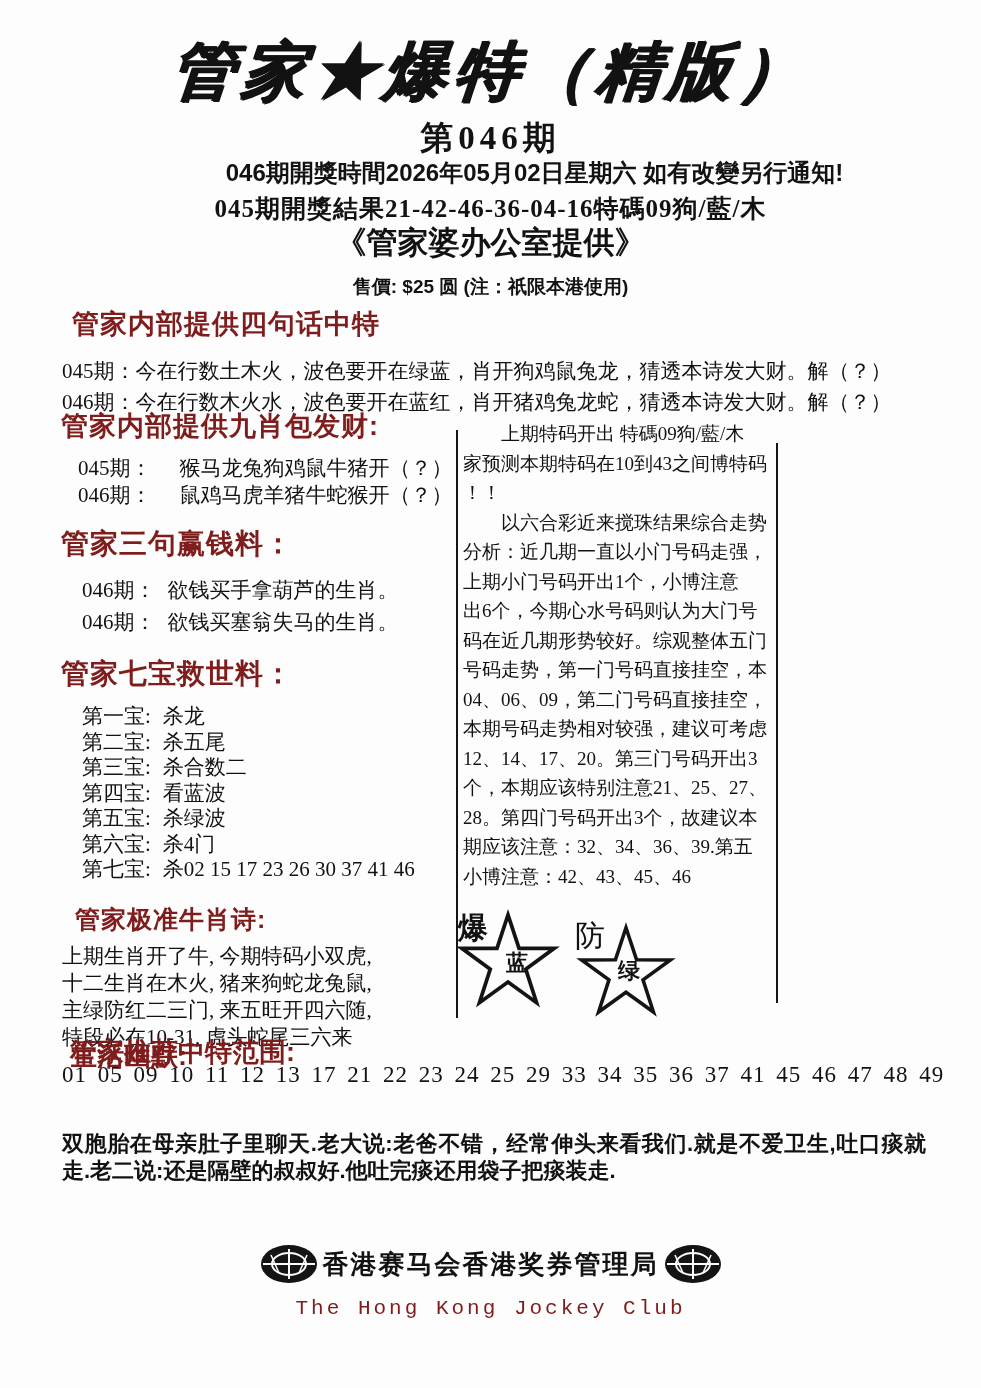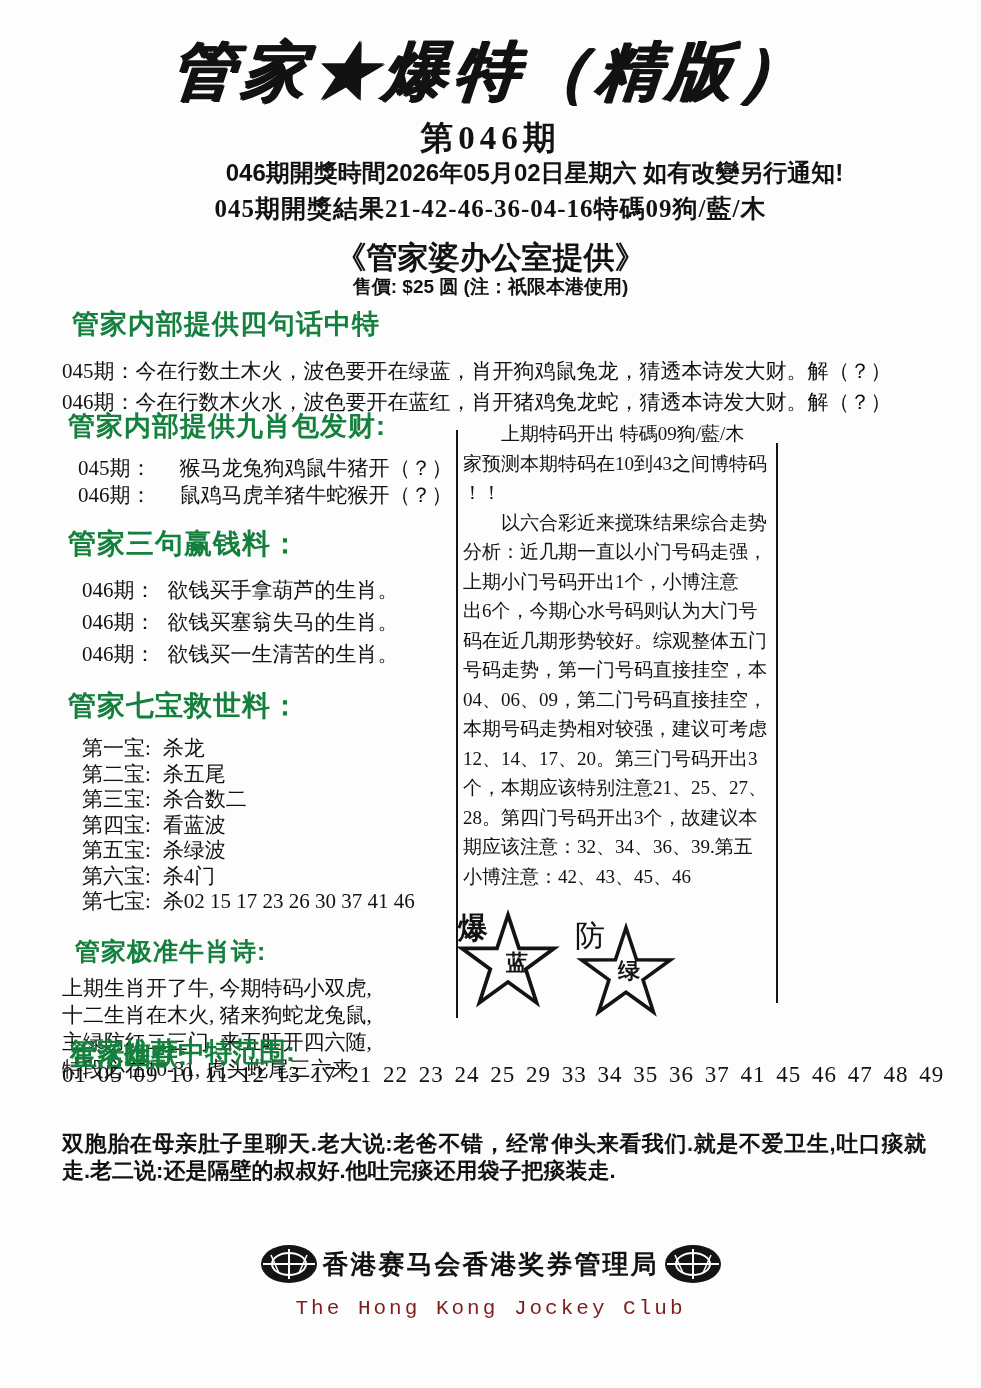--- a/index.html
+++ b/index.html
@@ -4,28 +4,28 @@
 <style>
   html,body{margin:0;padding:0;background:#e8e8e8;}
   .page{position:relative;width:981px;height:1388px;background:#fdfdfd;margin:0 auto;
         font-family:"Liberation Serif","DejaVu Serif",serif;color:#121212;overflow:hidden;}
   .ctr{position:absolute;left:0;width:100%;text-align:center;white-space:nowrap;}
   .masthead{top:28px;font-size:64px;font-weight:bold;font-style:italic;letter-spacing:7px;
             transform:skewX(-5deg);text-shadow:1px 1px 0 #111, -1px 0 0 #111;}
   .issue{top:116px;font-size:33px;font-weight:bold;letter-spacing:5px;}
   .notice{top:157px;font-size:24px;font-weight:bold;font-family:"Liberation Sans","DejaVu Sans",sans-serif;padding-left:44px;}
   .result{top:192px;font-size:25px;font-weight:bold;letter-spacing:1px;}
-  .provider{top:237px;font-size:31px;font-weight:bold;font-family:Liberation Sans, sans-serif;}
+  .provider{top:222px;font-size:31px;font-weight:bold;font-family:Liberation Sans, sans-serif;}
   .price{top:274px;font-size:19px;font-weight:bold;font-family:"Liberation Sans","DejaVu Sans",sans-serif;}
-  .h-sec{font-family:"Liberation Sans","DejaVu Sans",sans-serif;font-weight:bold;color:#15803d;}
+  .h-sec{font-family:"Liberation Sans","DejaVu Sans",sans-serif;font-weight:bold;color:#7f1d1d;}
   .sec4{position:absolute;left:62px;top:306px;width:880px;}
   .sec4 .h-sec{font-size:27px;margin:0 0 14px 10px;letter-spacing:1px;}
   .sec4 .row{font-size:21px;line-height:31px;white-space:nowrap;}
   .leftcol{position:absolute;left:60px;top:408px;width:398px;}
-  .leftcol .h-sec{font-size:27px;margin:0 0 11px 8px;letter-spacing:1px;}
+  .leftcol .h-sec{font-size:27px;margin:0 0 11px 1px;letter-spacing:1px;}
   .rows9 .row{font-size:21px;line-height:27px;padding-left:18px;white-space:nowrap;}
   .rows9 .lbl{margin-right:28px;}
   .h-three{margin-top:16px !important;font-size:28px !important;}
   .rows3 .row{font-size:21px;line-height:32px;padding-left:22px;white-space:nowrap;}
   .rows3 .lbl{margin-right:12px;}
   .h-seven{margin-top:17px !important;font-size:28px !important;}
   .rows7 .row{font-size:21px;line-height:25.5px;padding-left:22px;white-space:nowrap;}
   .rows7 .lbl{margin-right:12px;}
   .h-poem{margin-top:20px !important;margin-left:15px !important;font-size:25px !important;margin-bottom:7px !important;}
   .poem .line{font-size:21px;line-height:27px;padding-left:2px;white-space:nowrap;}
@@ -72,21 +72,20 @@
     <div class="h-sec">管家内部提供九肖包发财:</div>
     <div class="rows9">
       <div class="row"><span class="lbl">045期：</span><span>猴马龙兔狗鸡鼠牛猪开（？）</span></div>
       <div class="row"><span class="lbl">046期：</span><span>鼠鸡马虎羊猪牛蛇猴开（？）</span></div>
     </div>
 
     <div class="h-sec h-three">管家三句赢钱料：</div>
     <div class="rows3">
       <div class="row"><span class="lbl">046期：</span><span>欲钱买手拿葫芦的生肖。</span></div>
       <div class="row"><span class="lbl">046期：</span><span>欲钱买塞翁失马的生肖。</span></div>
-      <div class="row"><span class="lbl">046期：</span><span>欲钱买一生清苦的生肖。</span></div>
     </div>
 
     <div class="h-sec h-seven">管家七宝救世料：</div>
     <div class="rows7">
       <div class="row"><span class="lbl">第一宝:</span><span>杀龙</span></div>
       <div class="row"><span class="lbl">第二宝:</span><span>杀五尾</span></div>
       <div class="row"><span class="lbl">第三宝:</span><span>杀合数二</span></div>
       <div class="row"><span class="lbl">第四宝:</span><span>看蓝波</span></div>
       <div class="row"><span class="lbl">第五宝:</span><span>杀绿波</span></div>
       <div class="row"><span class="lbl">第六宝:</span><span>杀4门</span></div>

